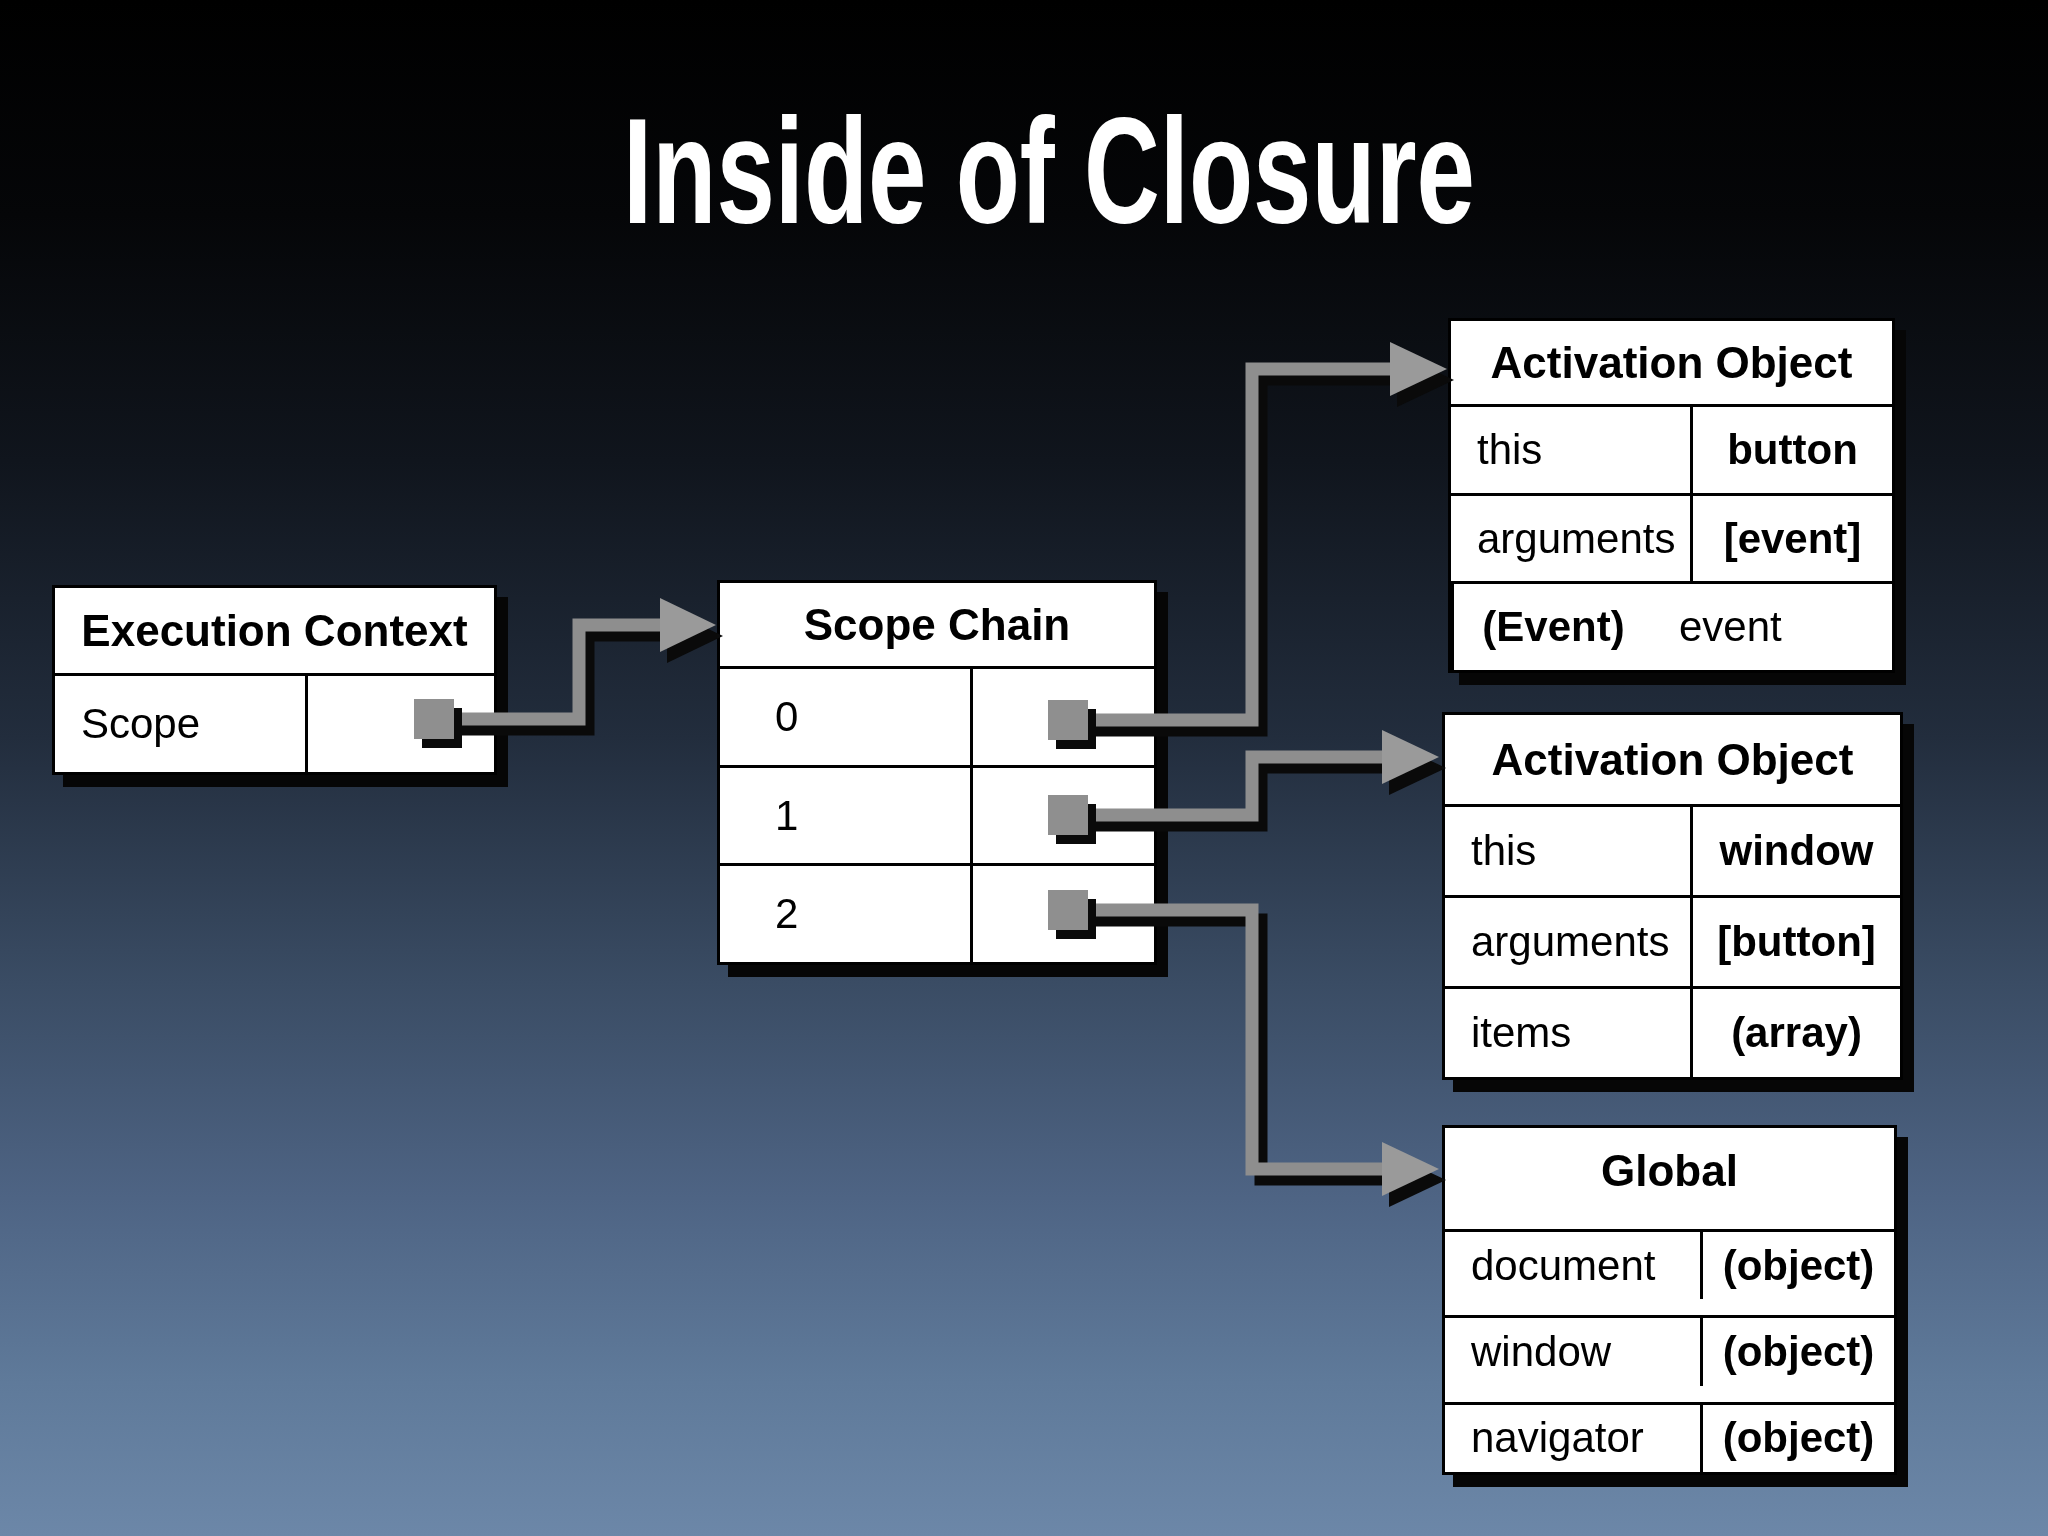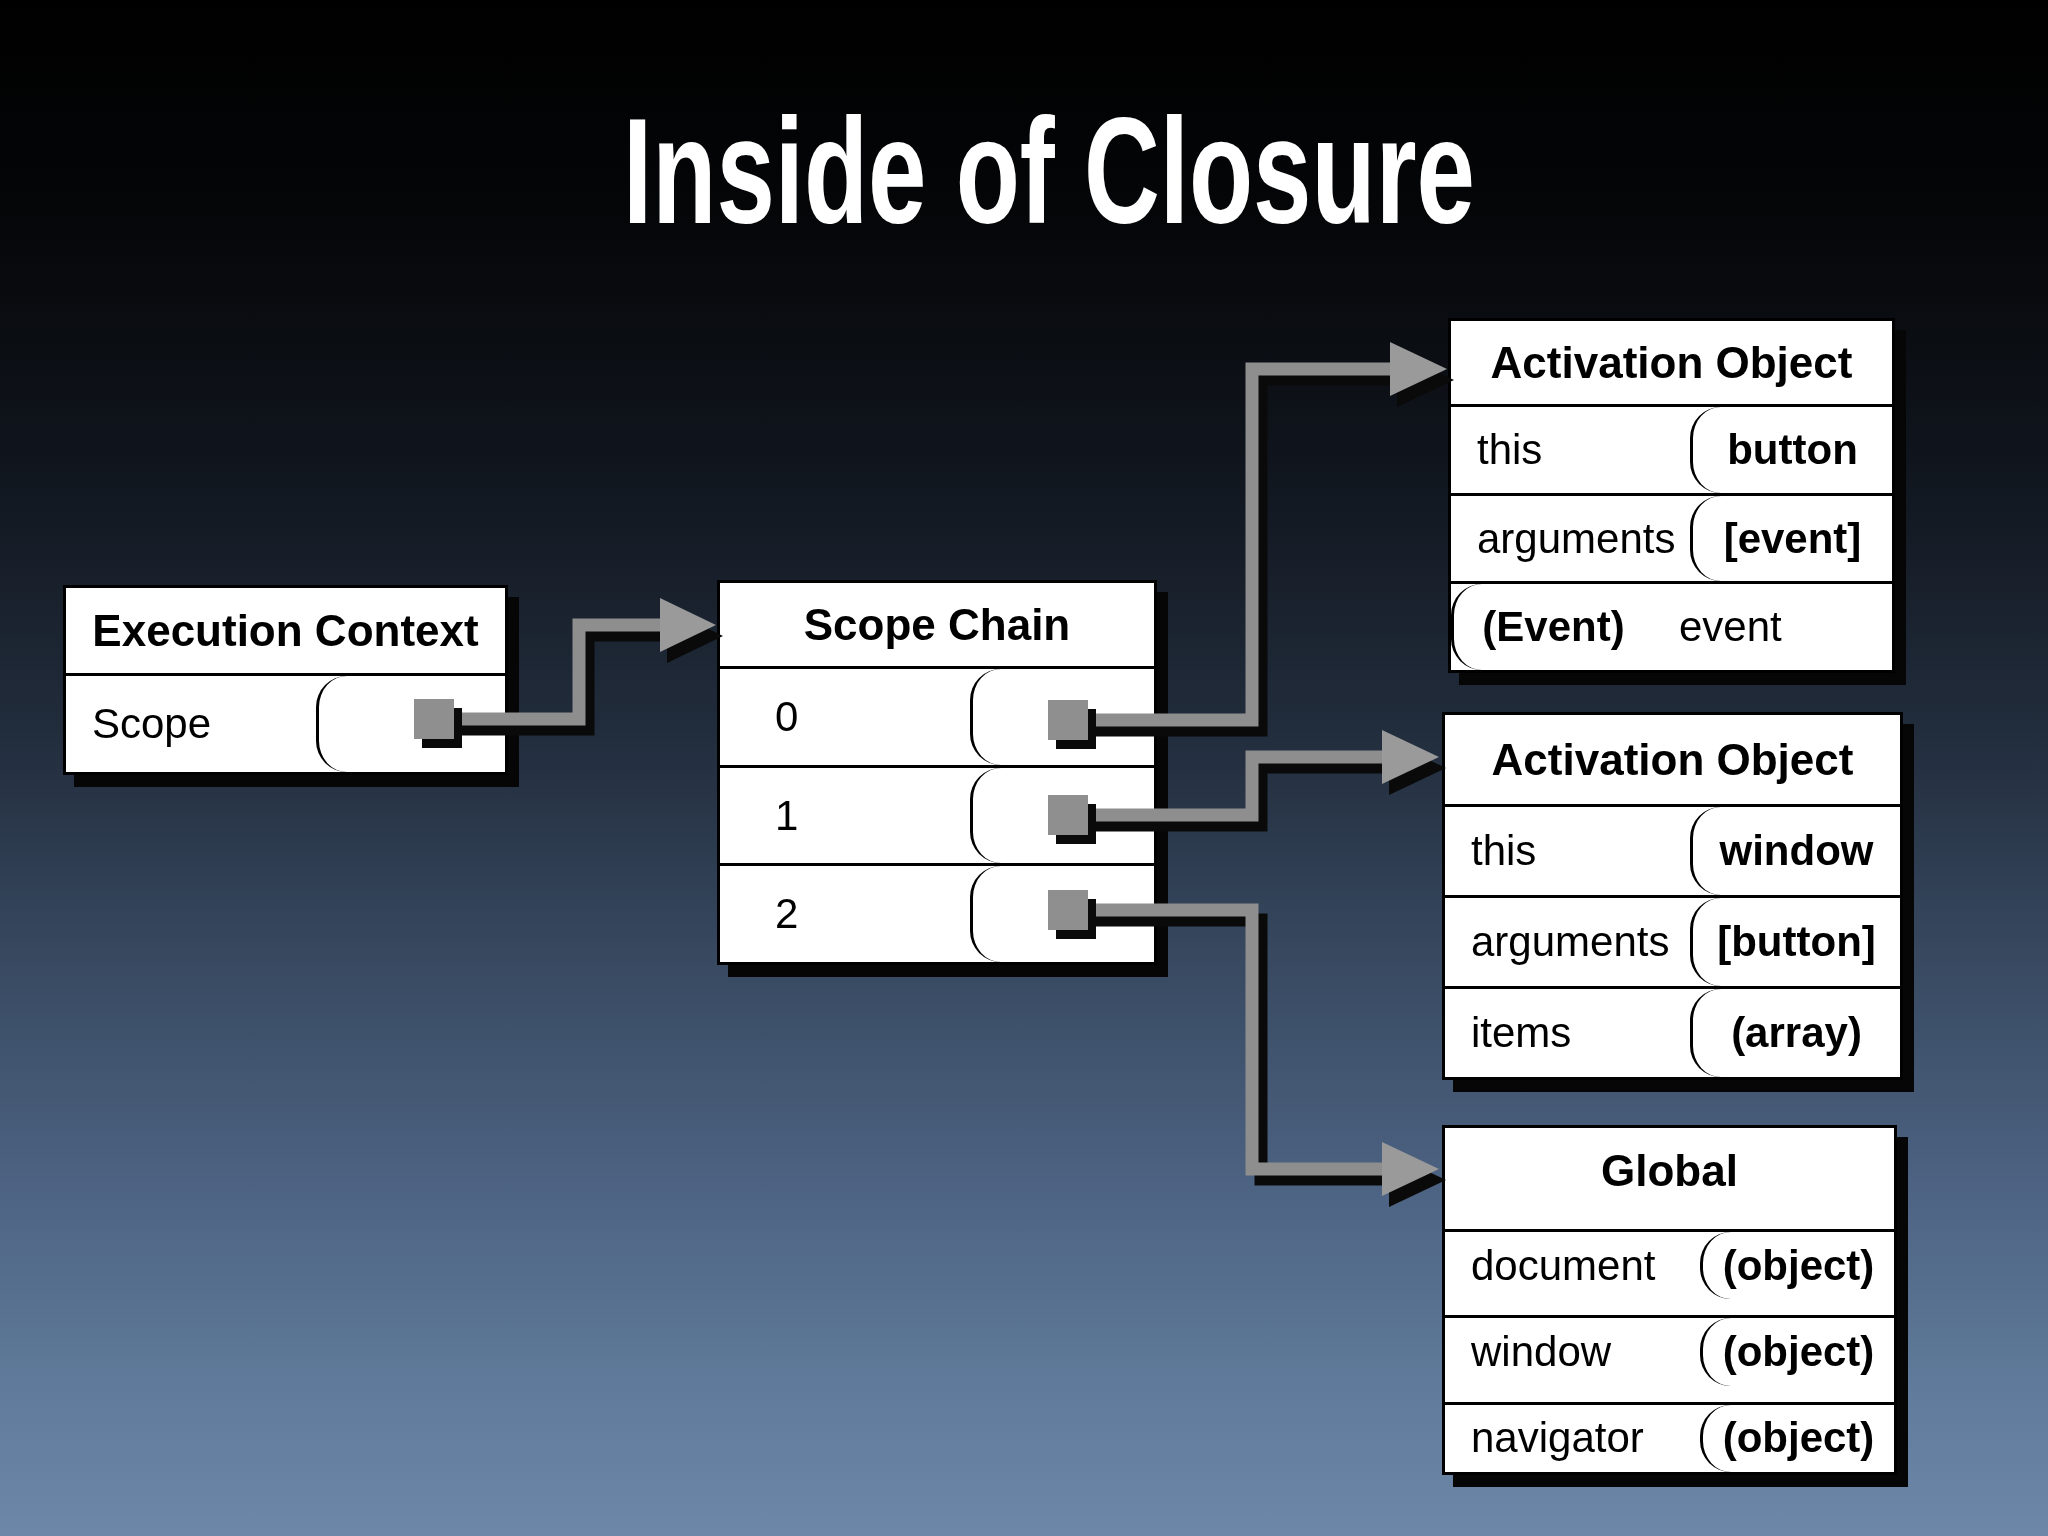--- a/index.html
+++ b/index.html
@@ -19,40 +19,40 @@
   .box{
     position:absolute;background:#ffffff;border:3px solid #000000;
     box-shadow:11px 12px 0 #060606;display:flex;flex-direction:column;
     box-sizing:border-box;color:#000;
   }
   .box-title{
     flex:0 0 var(--headh);display:flex;align-items:center;justify-content:center;
     font-weight:bold;font-size:44px;letter-spacing:0px;
   }
   .box-row{flex:1 1 auto;display:flex;border-top:3px solid #000;min-height:0;}
-  .cell{display:flex;align-items:center;box-sizing:border-box;font-size:42px;border-radius:31px;}
+  .cell{display:flex;align-items:center;box-sizing:border-box;font-size:42px;}
   .cell.key{flex:0 0 var(--keyw);padding-left:26px;}
   .cell.key.num{padding-left:55px;}
   .cell.val{flex:1 1 auto;border-left:3px solid #000;justify-content:center;position:relative;font-weight:bold;}
   .handle{
     position:absolute;width:40px;height:40px;background:#8f8f8f;
     box-shadow:8px 9px 0 #0a0a0a;z-index:30;
   }
   svg.connectors{position:absolute;left:0;top:0;z-index:20;pointer-events:none;}
   .wire-shadow{fill:none;stroke:#0a0a0a;stroke-width:13;stroke-linejoin:miter;}
   .wire{fill:none;stroke:#8e8e8e;stroke-width:13;stroke-linejoin:miter;}
   .head-shadow{fill:#0a0a0a;}
   .head{fill:#9a9a9a;}
 </style>
 </head>
 <body>
 
 <div class="slide-title">Inside of Closure</div>
 
-<div class="box" style="left:63px;top:585px;width:445px;height:190px;--headh:85px;--keyw:250px;">
+<div class="box" style="left:52px;top:585px;width:445px;height:190px;--headh:85px;--keyw:250px;">
   <div class="box-title">Execution Context</div>
   <div class="box-row">
     <div class="cell key">Scope</div>
     <div class="cell val"></div>
   </div>
 </div>
 
 <div class="box" style="left:717px;top:580px;width:440px;height:385px;--headh:83px;--keyw:250px;">
   <div class="box-title">Scope Chain</div>
   <div class="box-row">

